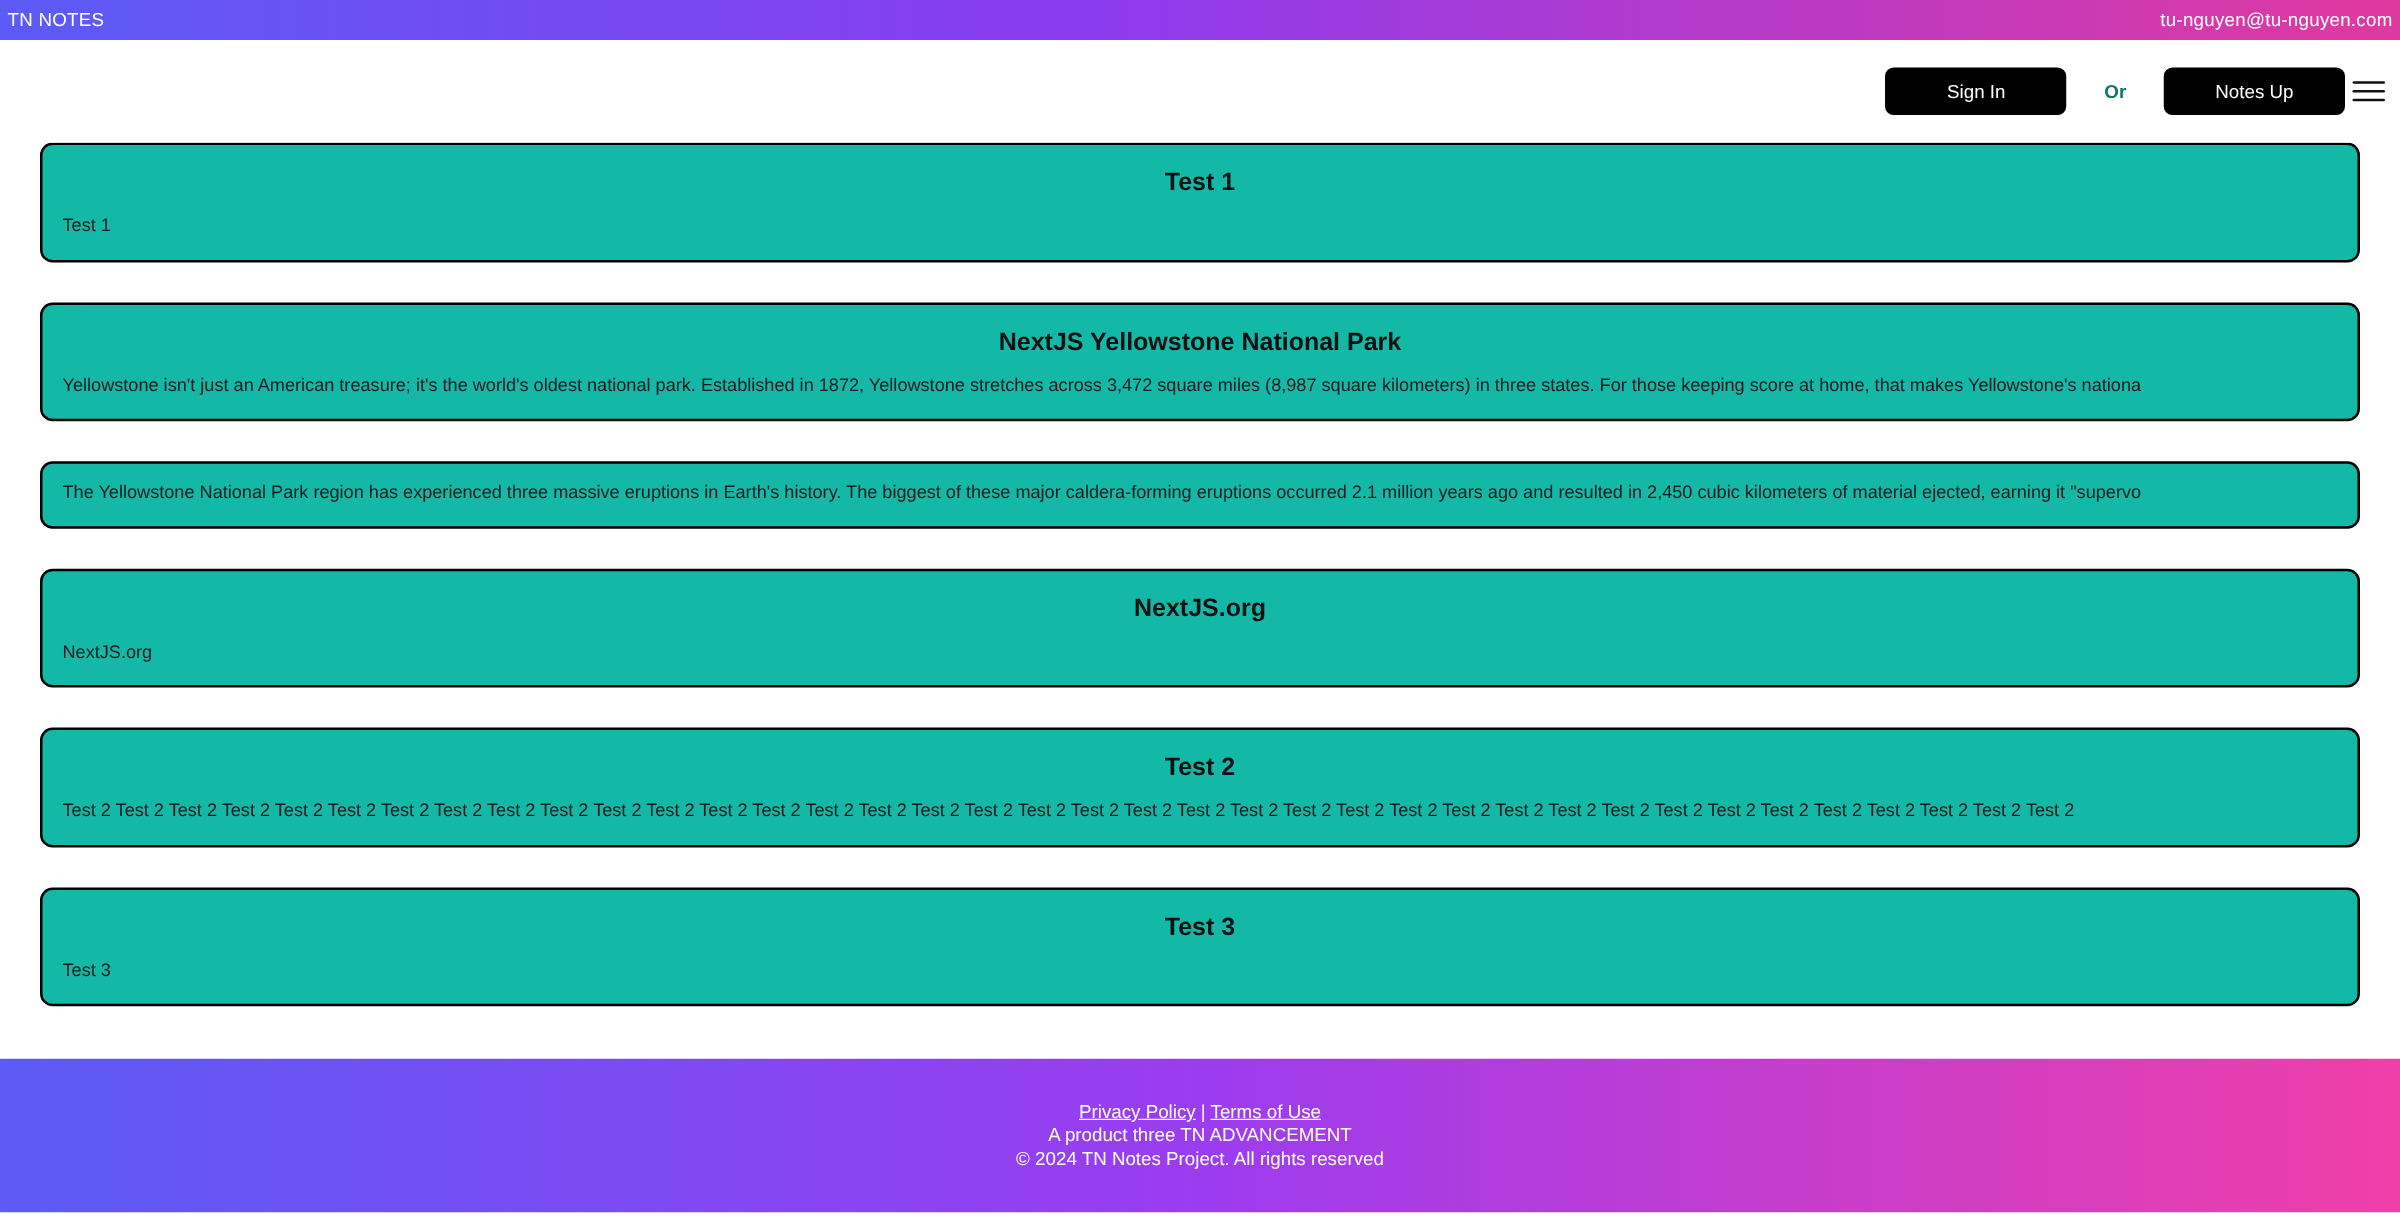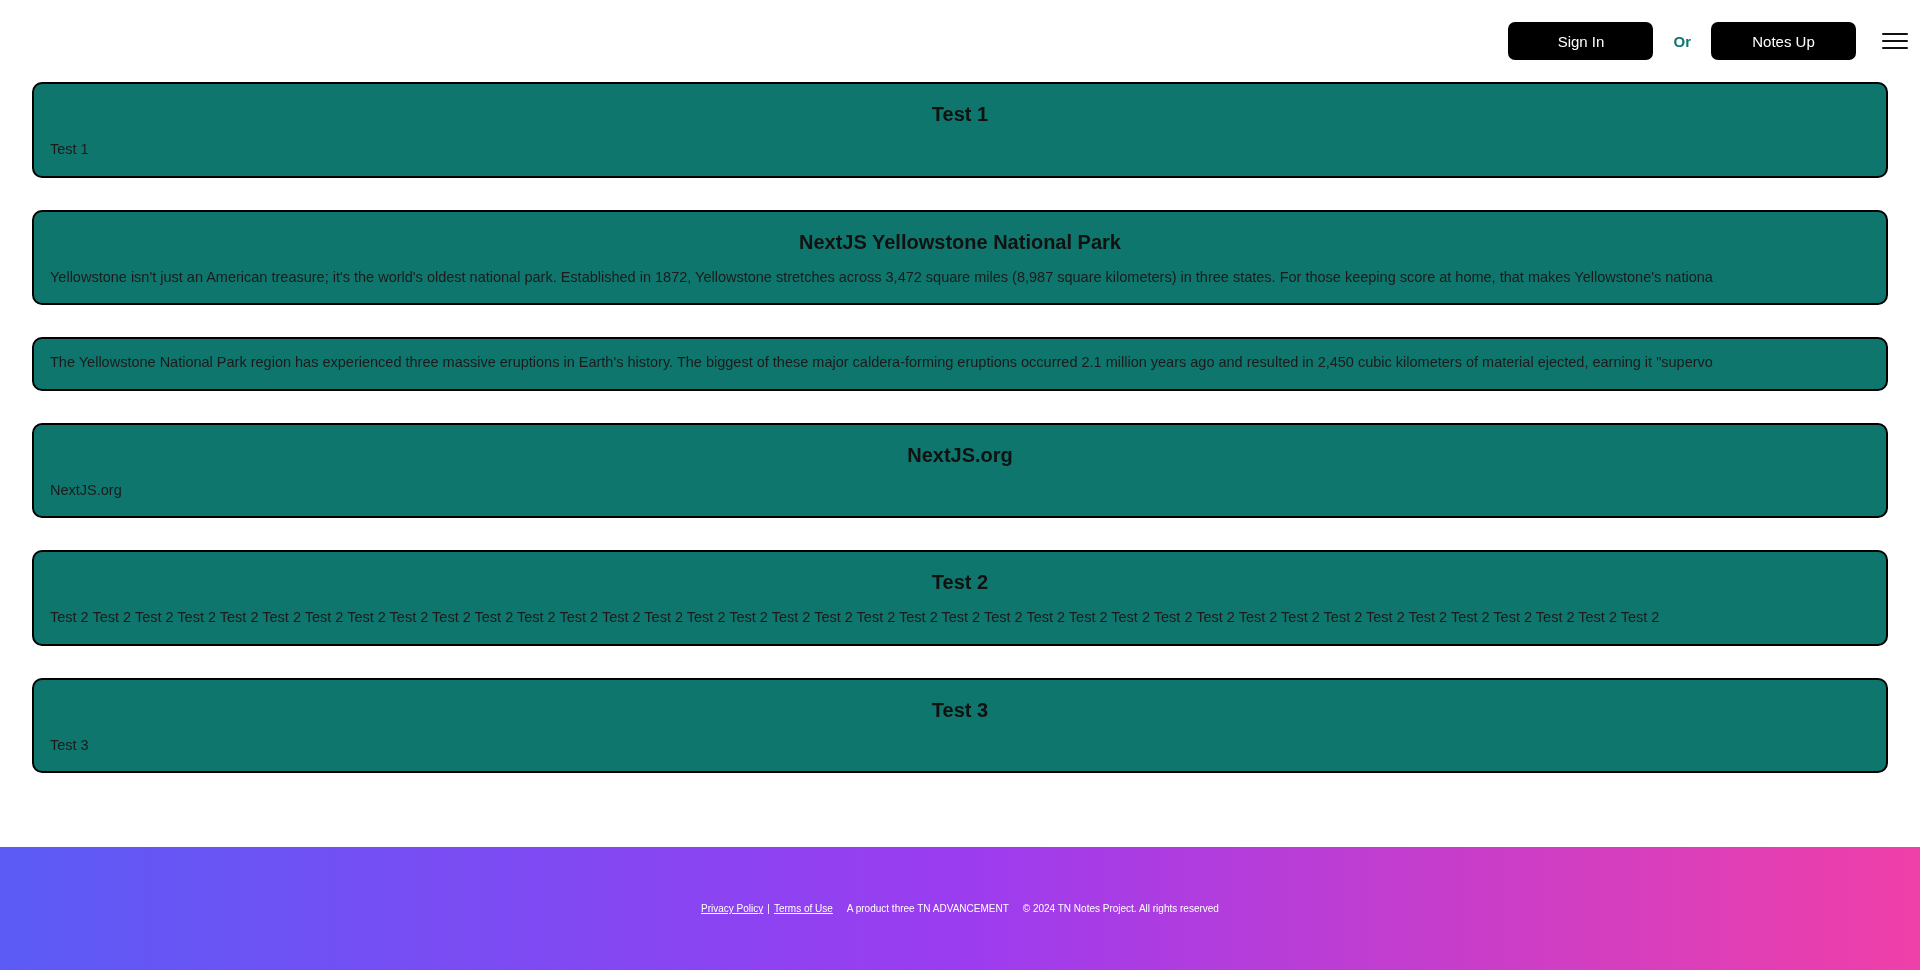--- a/index.html
+++ b/index.html
@@ -42,22 +42,22 @@
     flex: 0 0 82px;
     position: relative;
     background: #ffffff;
     display: flex;
     align-items: center;
     justify-content: flex-end;
   }
   .auth-wrap {
     display: flex;
     align-items: center;
-    gap: 20px;
-    margin-right: 64px;
+    gap: 30px;
+    margin-right: 44px;
   }
   .btn-auth {
     width: 145px;
     height: 38px;
     background: #000000;
     color: #ffffff;
     border: none;
     border-radius: 7px;
     font-size: 15px;
     font-family: "Liberation Sans", sans-serif;
@@ -91,21 +91,21 @@
     border-radius: 1px;
   }
 
   
   .content {
     flex: 1 1 auto;
     padding: 0 32px;
     overflow: hidden;
   }
   .note-card {
-    background: #0f766e;
+    background: #14b8a6;
     border: 2px solid #000000;
     border-radius: 10px;
     margin-bottom: 32px;
     padding: 14px 16px 16px 16px;
     overflow: hidden;
   }
   .note-title {
     text-align: center;
     font-size: 20px;
     font-weight: bold;
@@ -121,39 +121,43 @@
     line-height: 1.35;
   }
   .note-card.tall { }
 
   
   .footer {
     flex: 0 0 123px;
     background: linear-gradient(90deg, #5b5bf5 0%, #9b3cf0 50%, #f03fa8 100%);
     color: #ffffff;
     display: flex;
-    flex-direction: row;
+    flex-direction: column;
     align-items: center;
     justify-content: center;
-    gap: 14px;
-    font-size: 10px;
+    gap: 2px;
+    font-size: 15px;
   }
   .footer-links a {
     color: #ffffff;
     text-decoration: underline;
   }
   .footer-links .sep { padding: 0 4px; }
   .footer-line { color: #ffffff; }
   .footer-line .lnk { color: #fff; }
 </style>
 </head>
 <body>
 
 <div class="page">
 
+  <div class="topbar">
+    <span class="brand">TN NOTES</span>
+    <span class="user">tu-nguyen@tu-nguyen.com</span>
+  </div>
 
   <div class="header">
     <div class="auth-wrap">
       <button class="btn-auth">Sign In</button>
       <span class="or-text">Or</span>
       <button class="btn-auth">Notes Up</button>
     </div>
     <div class="hamburger">
       <span></span>
       <span></span>

